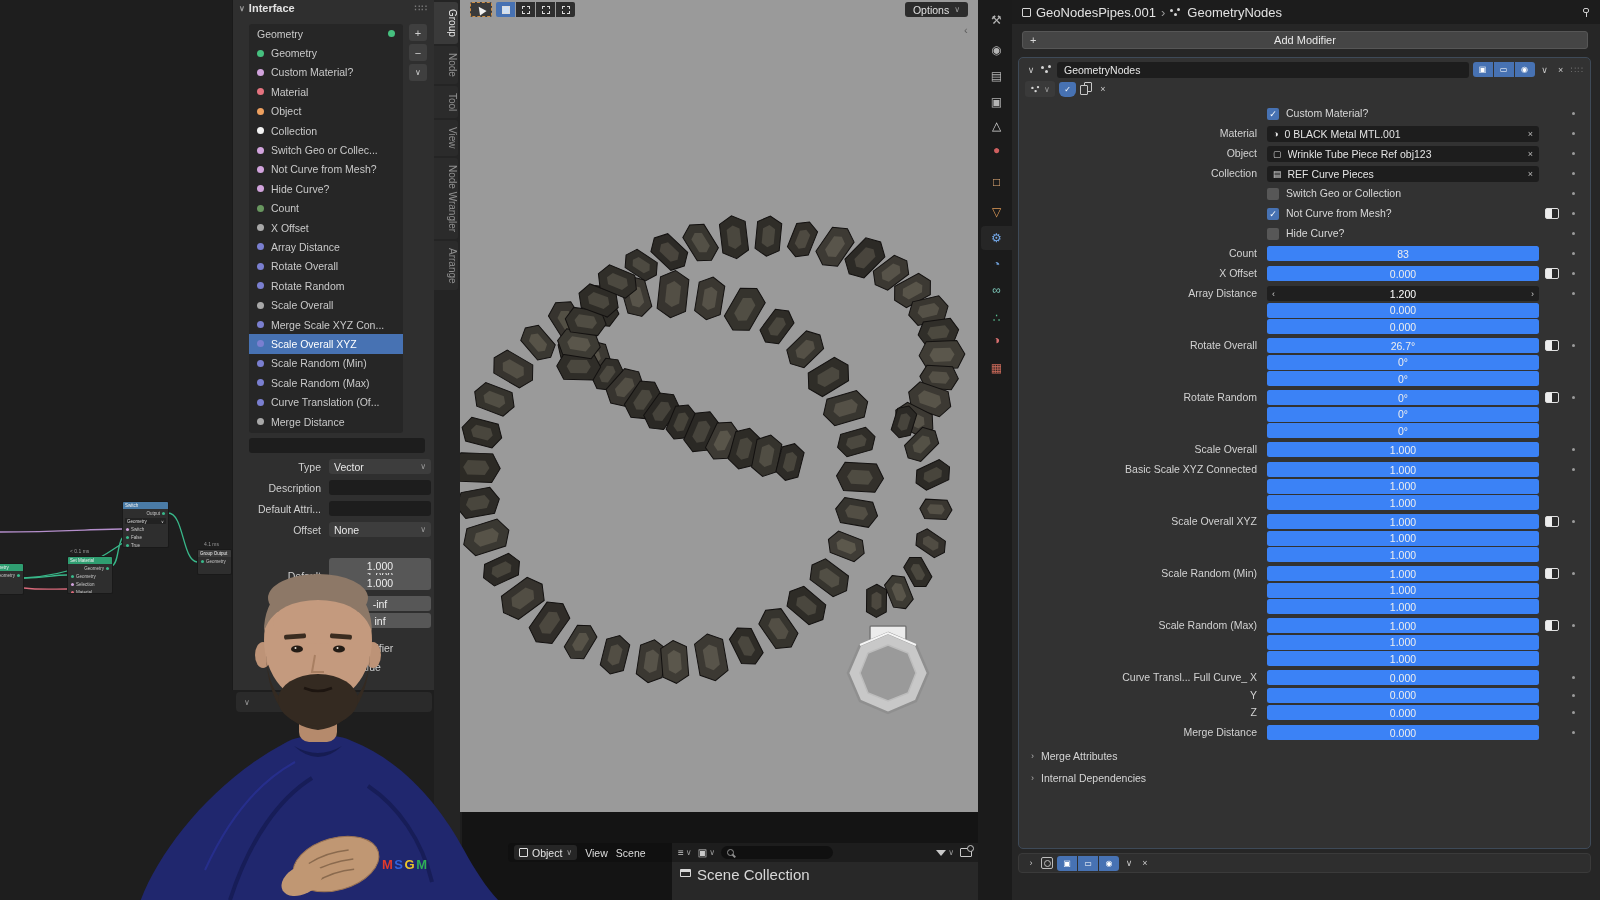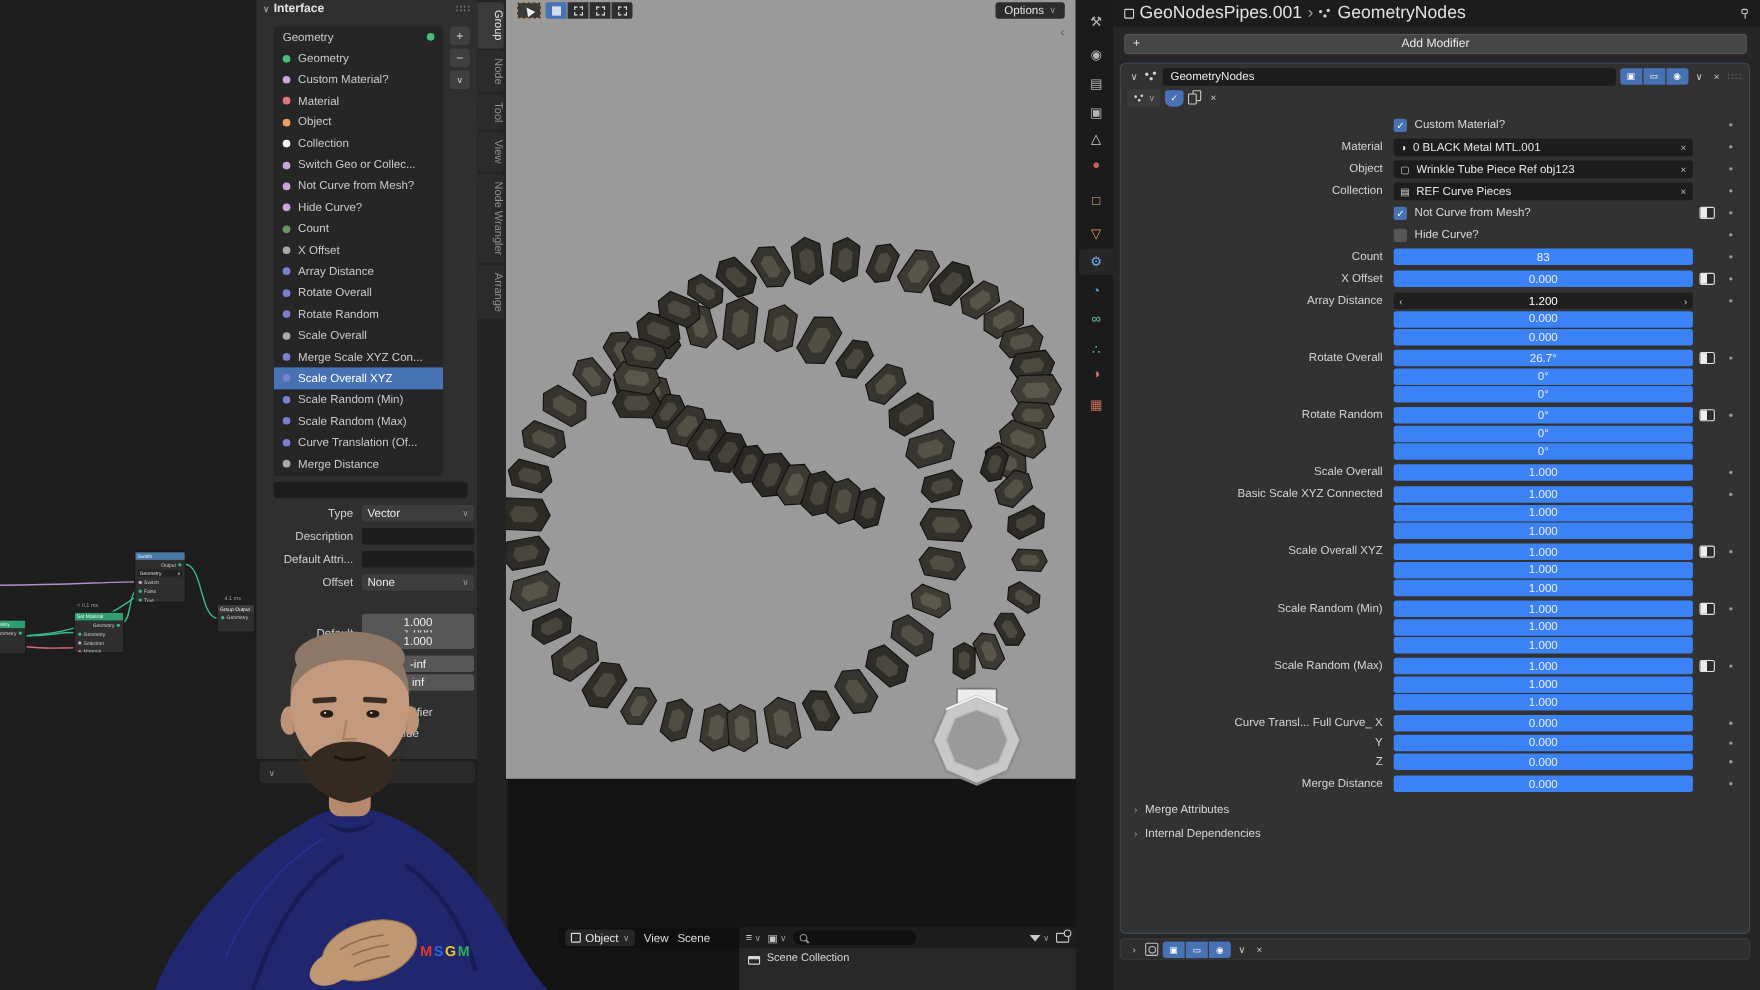--- a/index.html
+++ b/index.html
@@ -32,21 +32,21 @@
 .sdrop{background:#3d3d3d;color:#e8e8e8;justify-content:space-between;padding:0 5px}
 .stext{background:#1d1d1d}
 .snum{background:#575757;color:#eee;justify-content:center}
 .sfrag{position:absolute;color:#d0d0d0;font-size:10.5px}
 #collapsedstrip{left:236px;top:692px;width:196px;height:20px;background:#2a2a2a;border-radius:4px;display:flex;align-items:center;padding:0 8px;color:#c9c9c9;font-size:10px}
 
 #tabstrip{left:434px;top:0;width:26px;height:900px;background:#242424;display:flex;flex-direction:column;gap:2px;padding-top:2px}
 .etab{writing-mode:vertical-rl;padding:7px 0;width:24px;text-align:center;font-size:10px;background:#2b2b2b;color:#909090;border-radius:0 3px 3px 0}
 .etab.act{background:#3a3a3a;color:#e8e8e8}
 
-#viewport{left:460px;top:0;width:518px;height:708px;background:#9a9a9a}
+#viewport{left:460px;top:0;width:518px;height:812px;background:#9a9a9a}
 #vptools{position:absolute;left:10px;top:2px;display:flex;gap:4px;align-items:center}
 #activetool{width:22px;height:15px;background:#3a3a3a;border:1px dashed #cf8f45;border-radius:2px;display:flex;align-items:center;justify-content:center}
 .cursorarrow{width:0;height:0;border-left:4px solid transparent;border-right:4px solid transparent;border-bottom:8px solid #f0f0f0;transform:rotate(-35deg)}
 #selmodes{display:flex;gap:1px}
 .selbtn{width:19px;height:15px;background:#2e2e2e;display:flex;align-items:center;justify-content:center}
 .selbtn:first-child{border-radius:2px 0 0 2px;background:#4772b3}
 .selbtn:last-child{border-radius:0 2px 2px 0}
 .selglyph{width:8px;height:8px;border:1px dashed #dcdcdc}
 .selbtn:first-child .selglyph{border-style:solid;background:#cfe0f4}
 #optionsbtn{position:absolute;right:10px;top:2px;height:15px;padding:0 8px;background:rgba(38,38,38,.95);border-radius:3px;color:#e0e0e0;font-size:10.5px;display:flex;align-items:center;gap:5px}
@@ -61,27 +61,27 @@
 .oicon{color:#c9c9c9;font-size:10px;display:flex;align-items:center;gap:2px}
 .chev{color:#9a9a9a;font-size:8px}
 #osearch{width:112px;height:13px;background:#101010;border-radius:7px;display:flex;align-items:center;padding:0 6px;gap:4px}
 .mag{width:7px;height:7px;border:1px solid #8f8f8f;border-radius:50%;position:relative}
 .mag::after{content:"";position:absolute;width:4px;height:1.5px;background:#8f8f8f;transform:rotate(45deg);right:-3px;bottom:-1px}
 .funnel{width:0;height:0;border-left:5px solid transparent;border-right:5px solid transparent;border-top:6px solid #c9c9c9}
 .newcoll{width:12px;height:9px;border:1px solid #c9c9c9;border-radius:1px;position:relative}
 .newcoll::after{content:"";position:absolute;right:-3px;top:-4px;width:5px;height:5px;background:#1d1d1d;border:1px solid #c9c9c9;border-radius:50%}
 #outbody{height:38px;background:#282828;display:flex;align-items:flex-start;padding:4px 8px;gap:6px}
 .collicon{width:11px;height:8px;border:1px solid #d8d8d8;border-radius:1px;border-top-width:3px;margin-top:3px}
-#outbody span{color:#d8d8d8;font-size:10px}
+#outbody span{color:#d8d8d8;font-size:15px}
 
 #props{left:978px;top:0;width:622px;height:900px;background:#262626}
 #ptabcol{position:absolute;left:0;top:0;width:34px;height:900px;background:#1b1b1b}
 .ptab{position:absolute;left:3px;width:31px;height:24px;display:flex;align-items:center;justify-content:center;font-size:12px}
 .ptab.act{background:#262626;border-radius:4px 0 0 4px}
-#phead{position:absolute;left:34px;right:0;top:0;height:24px;background:#1c1c1c;display:flex;align-items:center;gap:5px;padding:0 10px;font-size:16px;color:#e2e2e2}
+#phead{position:absolute;left:34px;right:0;top:0;height:24px;background:#1c1c1c;display:flex;align-items:center;gap:5px;padding:0 10px;font-size:13px;color:#e2e2e2}
 .objicon{width:9px;height:9px;border:1px solid #d5d5d5;border-radius:1px}
 .nodesicon{width:12px;height:9px;position:relative}
 .nodesicon i{position:absolute;width:3px;height:3px;border-radius:50%;background:#d5d5d5}
 .nodesicon i:nth-child(1){left:0;top:1px}.nodesicon i:nth-child(2){left:7px;top:0}.nodesicon i:nth-child(3){left:4px;top:5px}
 .bsep{color:#9a9a9a}
 .pin{margin-left:auto;width:8px;height:8px;position:relative}
 .pin i{position:absolute;left:1px;top:0;width:6px;height:5px;border:1px solid #cfcfcf;border-radius:2px}
 .pin b{position:absolute;left:3.5px;top:5px;width:1px;height:4px;background:#cfcfcf}
 #pmain{position:absolute;left:34px;top:24px;right:0;bottom:0}
 #addmod{position:absolute;left:10px;right:12px;top:7px;height:18px;background:#454545;border:1px solid #565656;border-radius:3px;color:#e8e8e8;font-size:11px;display:flex;align-items:center;justify-content:center}
@@ -877,20 +877,31 @@
                 </div>
               </div>
               <div class="attrslot"></div>
               <div class="dotslot">
                 <span class="animdot"></span>
               </div>
             </div>
             <div class="prow">
               <div class="plabel"></div>
               <div class="pwidget">
+                <span class="cb"></span>
+                <span class="cbtext">Switch Geo or Collection</span>
+              </div>
+              <div class="attrslot"></div>
+              <div class="dotslot">
+                <span class="animdot"></span>
+              </div>
+            </div>
+            <div class="prow">
+              <div class="plabel"></div>
+              <div class="pwidget">
                 <span class="cb on">✓</span>
                 <span class="cbtext">Not Curve from Mesh?</span>
               </div>
               <div class="attrslot">
                 <span class="attricon"></span>
               </div>
               <div class="dotslot">
                 <span class="animdot"></span>
               </div>
             </div>

